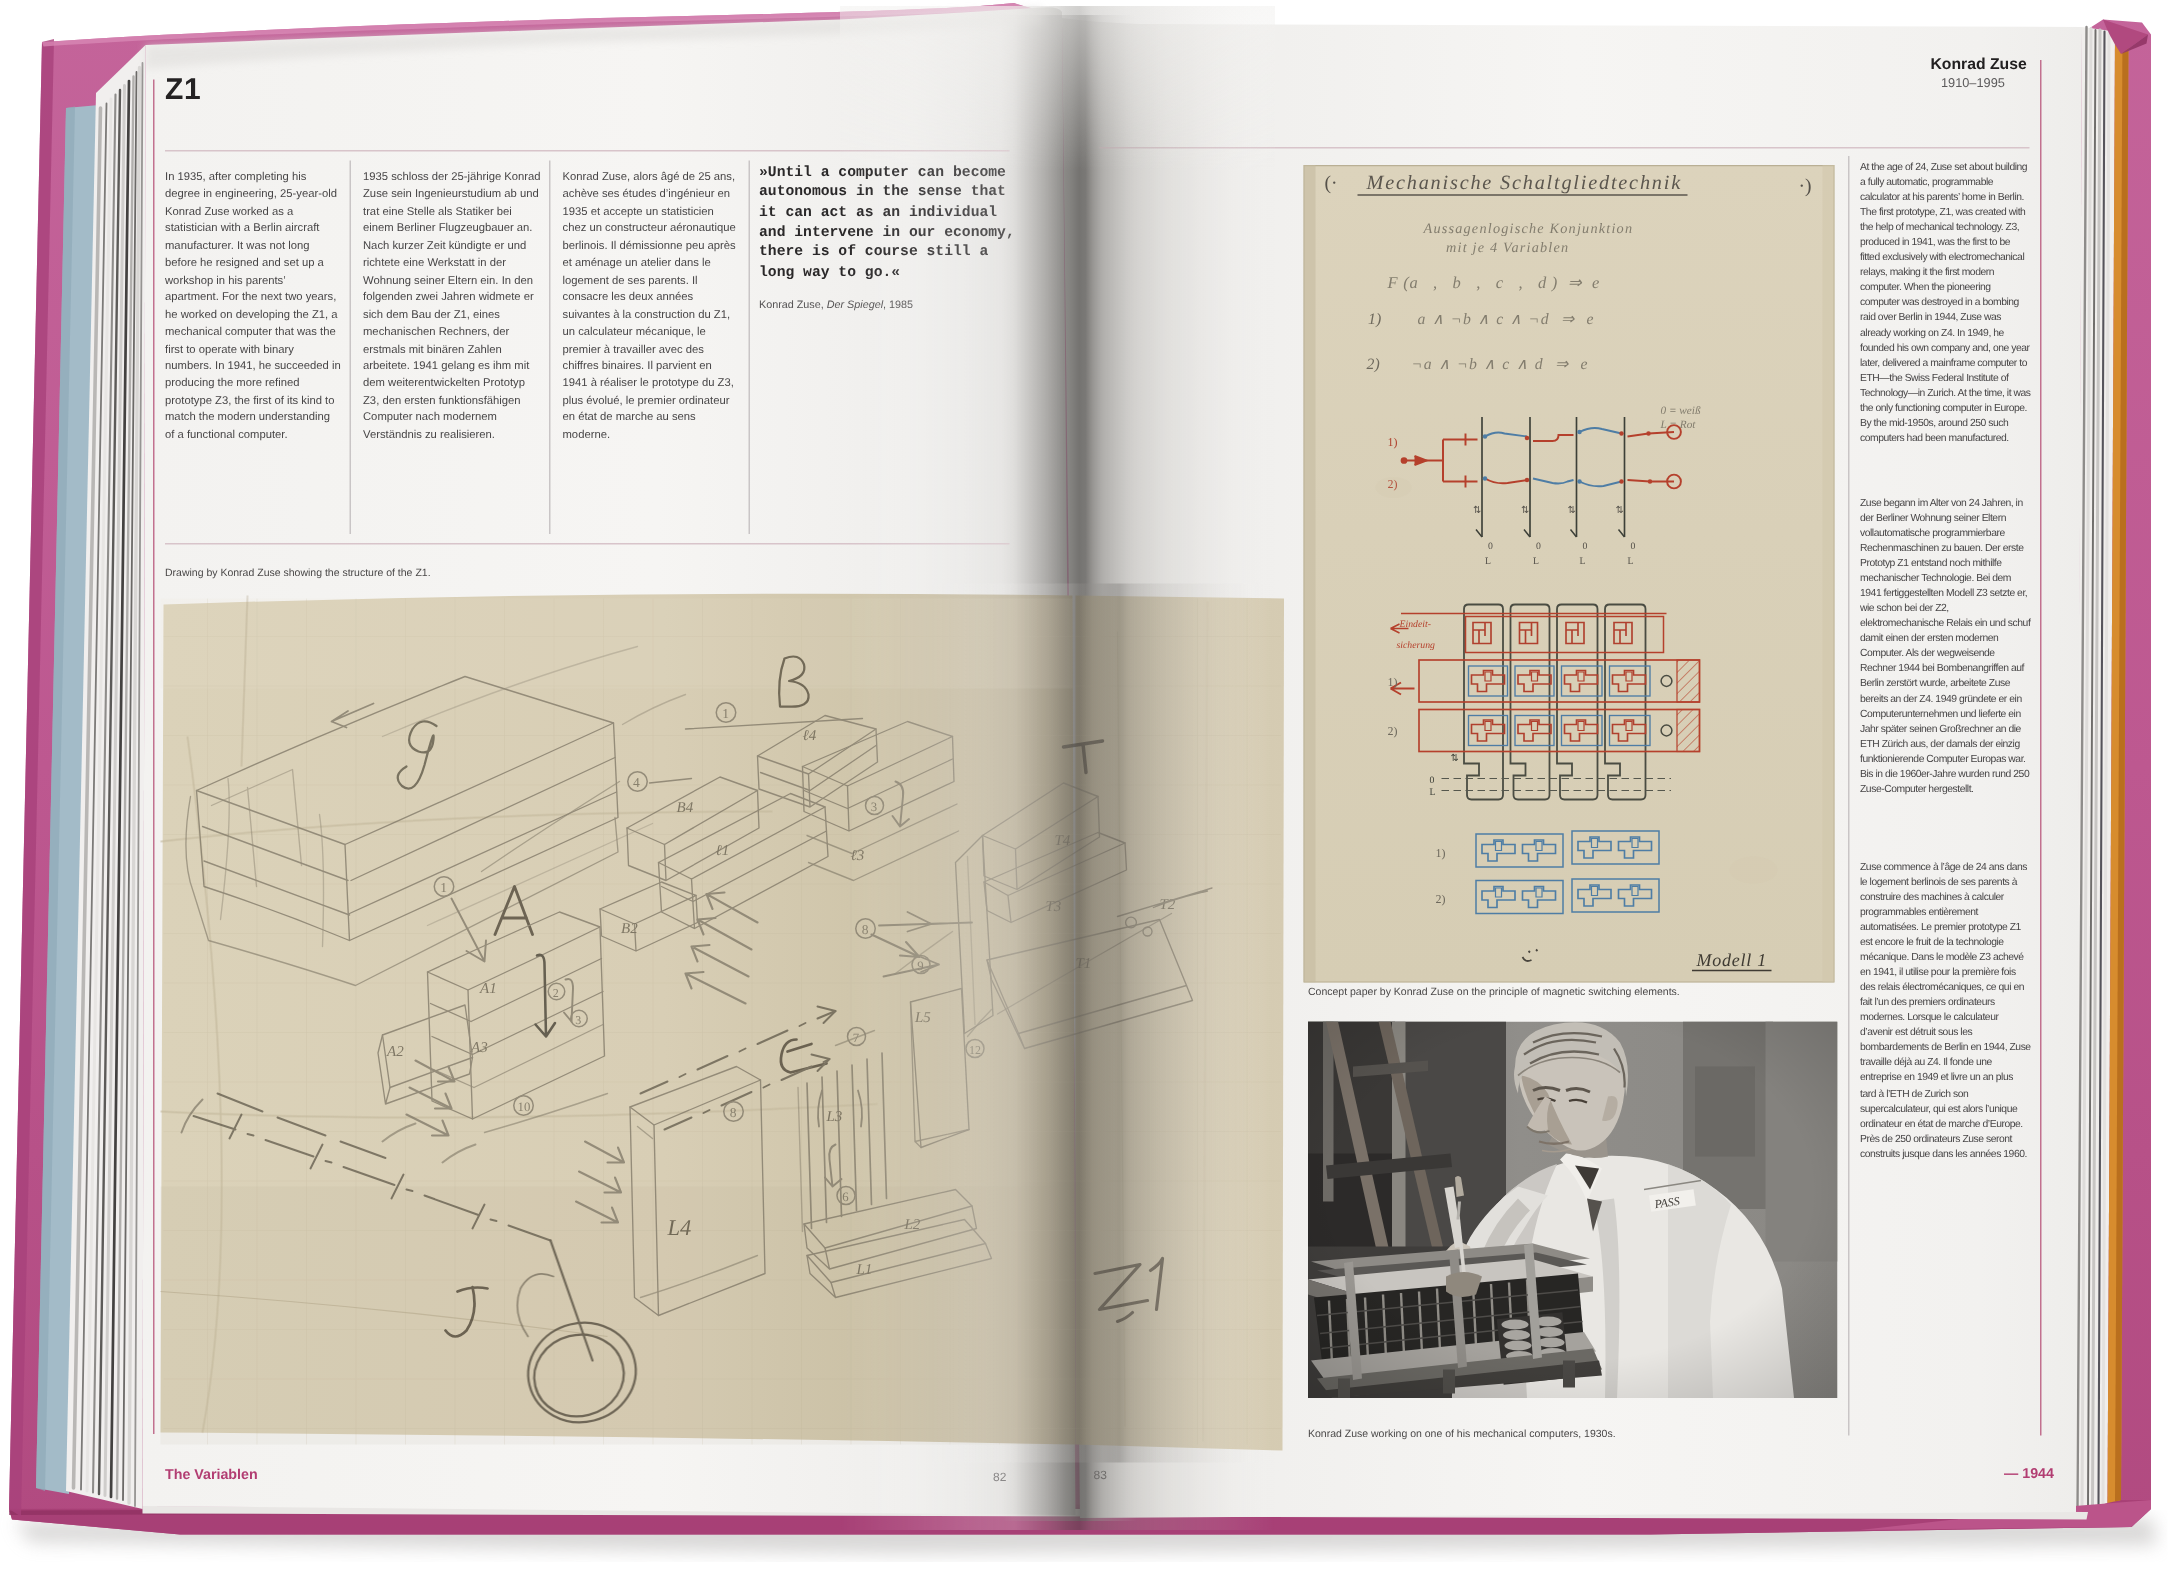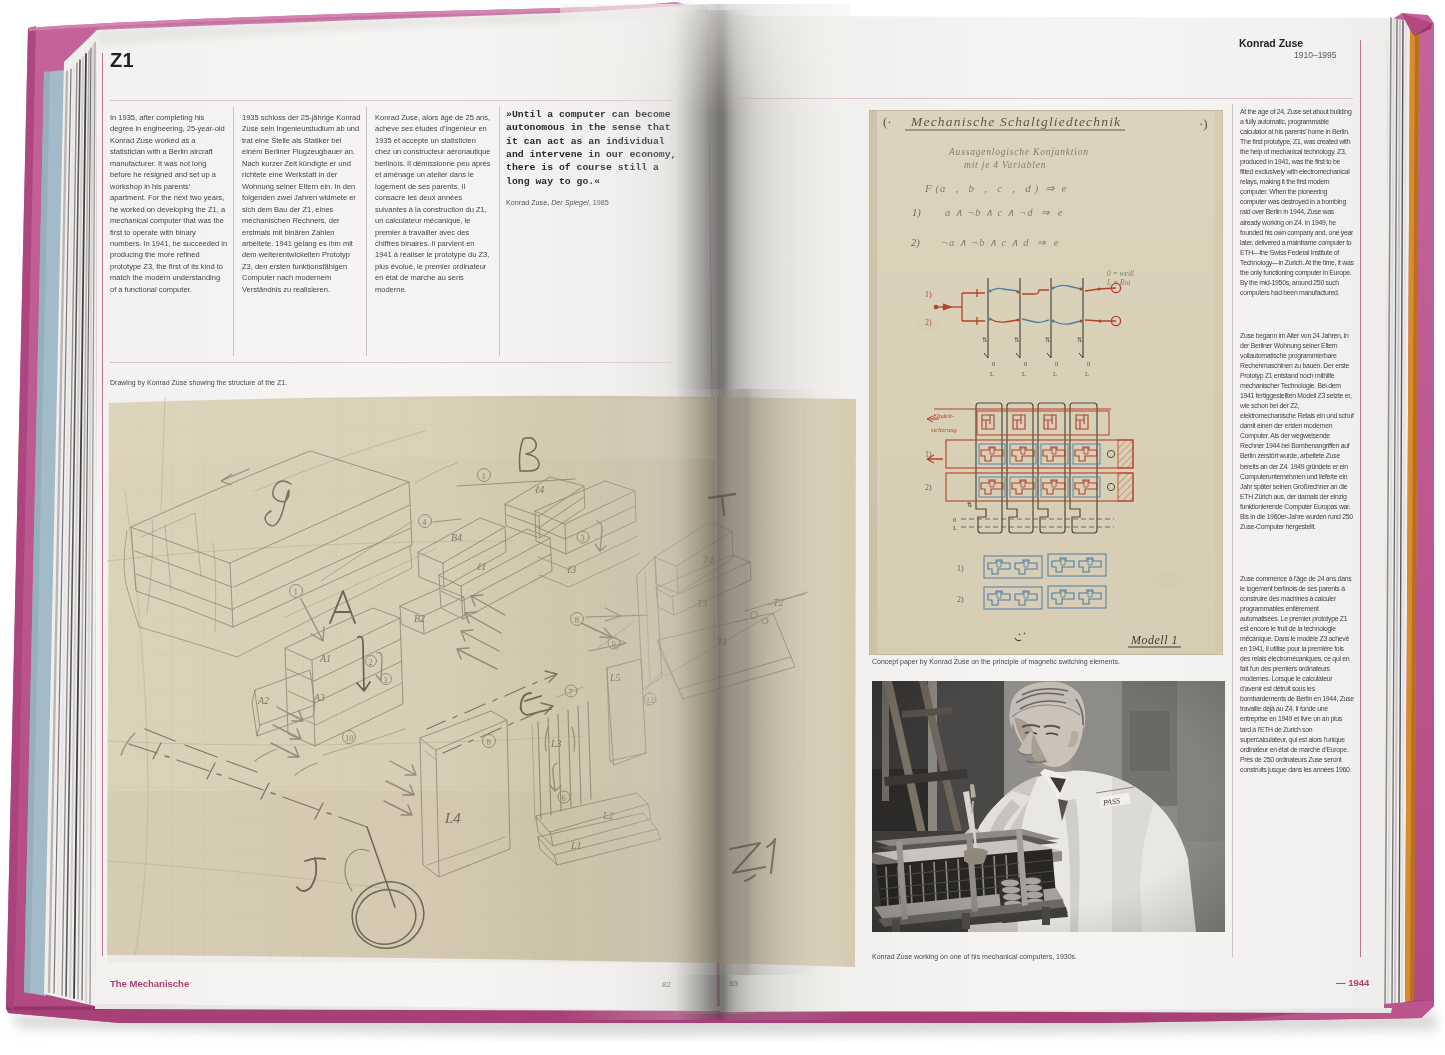--- a/index.html
+++ b/index.html
@@ -440,24 +440,24 @@
       <path d="M247,500 Q236,484 242,468 Q250,454 264,460" stroke-width="1.1" opacity="0.7"></path>
     </g>
 
     <path d="M625,458 L655,452 L628,482 L660,476 M640,490 Q646,488 650,484" stroke="#41392d" stroke-width="2.1"></path>
     <path d="M662,456 Q668,452 670,448 L666,482" stroke="#41392d" stroke-width="2.1"></path>
   </g>
 
   <rect x="440" y="0" width="173" height="578" fill="url(#skmid)" opacity="0"></rect>
 </svg>
 
-<div class="abs pink" style="left:110px;top:978px;font-size:9.5px;font-weight:bold;">The Mechanische</div>
+<div class="abs pink" style="left:110px;top:978px;font-size:9.5px;font-weight:bold;">The Variablen</div>
 <div class="abs" style="left:662px;top:980px;font-size:8px;color:#6a6868;">82</div>
 
-<div class="abs" style="left:1239px;top:37px;font-size:10.5px;font-weight:bold;color:#222021;">Konrad Zuse</div>
+<div class="abs" style="left:1287px;top:37px;font-size:10.5px;font-weight:bold;color:#222021;">Konrad Zuse</div>
 <div class="abs" style="left:1294px;top:50px;font-size:8.5px;color:#5c5a5b;">1910–1995</div>
 
 <div class="abs" style="left:1360px;top:40px;width:1.4px;height:917px;background:#c2718f;"></div>
 
 <div class="abs" style="left:733px;top:98px;width:620px;height:1px;background:#d8c4ca;"></div>
 
 <div class="sep" style="left:1232px;top:104px;height:853px;"></div>
 
 <svg class="abs" style="left:869px;top:110px" width="354" height="545" viewBox="0 0 354 545">
   <defs>

